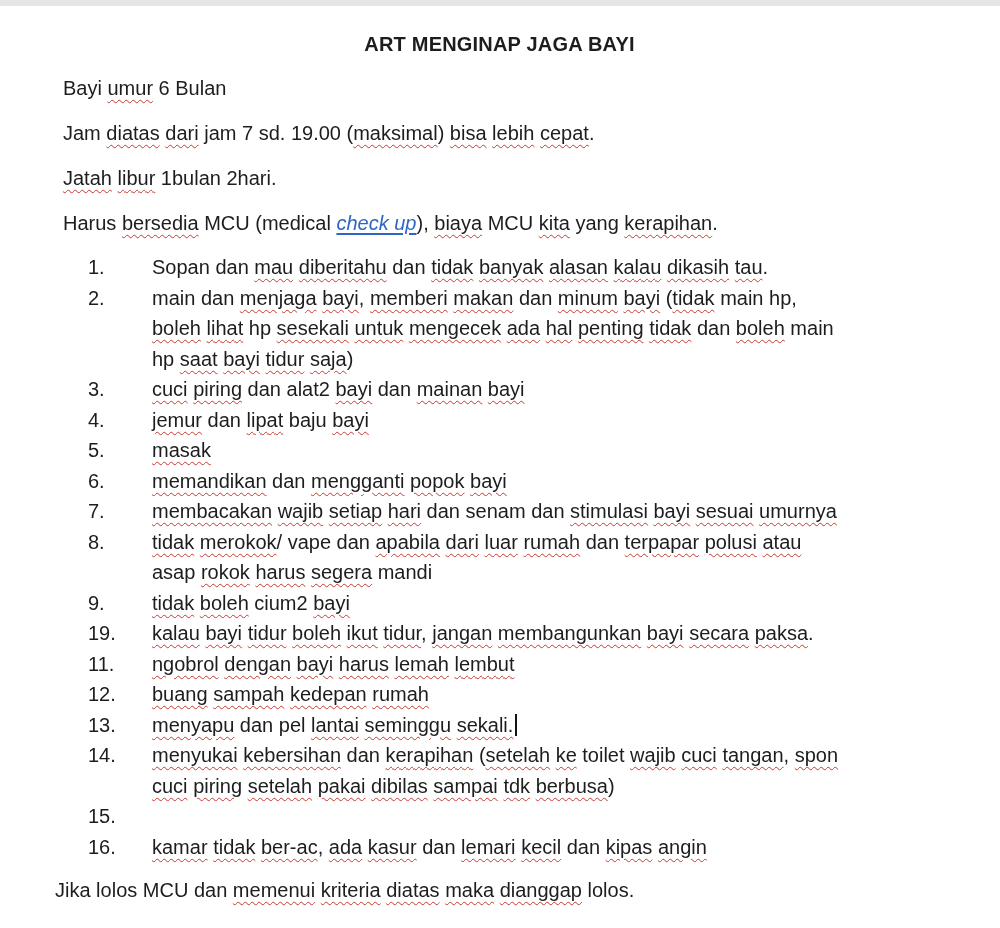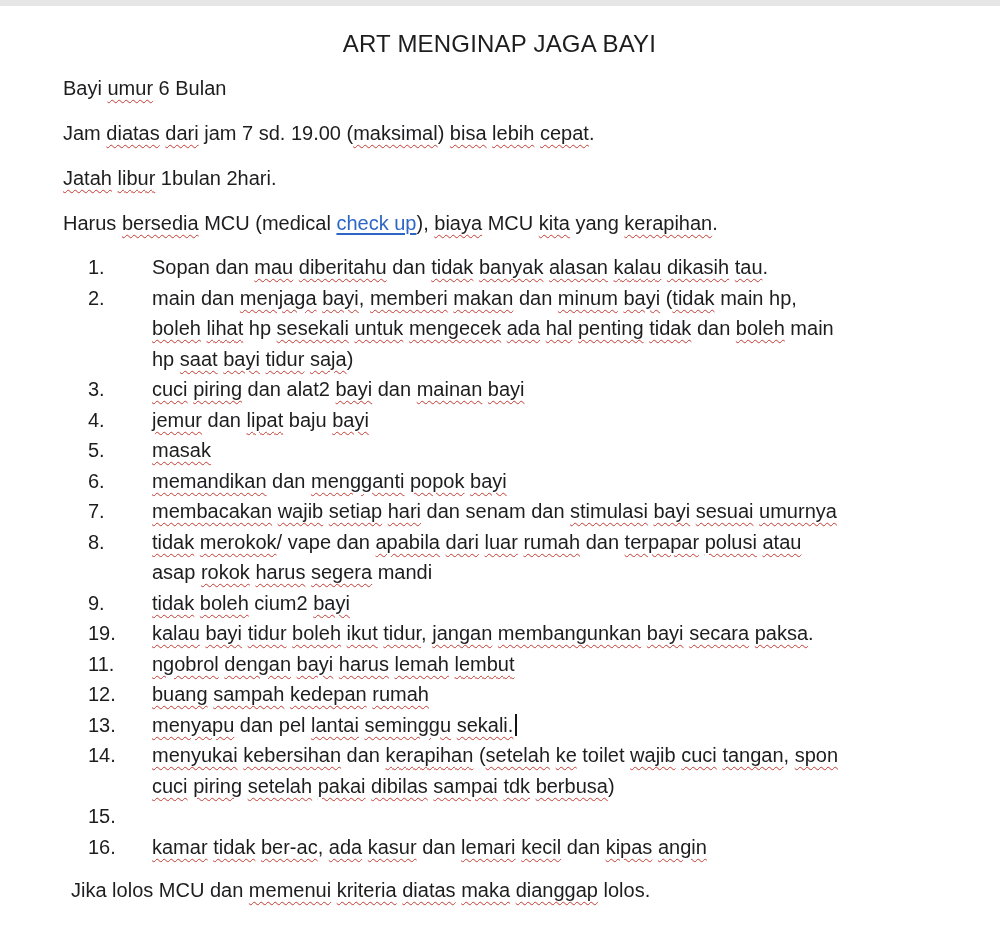--- a/index.html
+++ b/index.html
@@ -11,42 +11,43 @@
   html,body{margin:0;padding:0;background:#fff;}
   body{
     width:1000px;height:928px;overflow:hidden;
     font-family:"Liberation Sans","DejaVu Sans",sans-serif;
     color:var(--text);
     font-size:20px;
   }
   .top-strip{height:6px;background:var(--strip);}
   .page{padding:24px 56px 0 55px;box-sizing:border-box;}
   .title{
-    text-align:center;font-weight:400;font-size:24px;
+    text-align:center;font-weight:700;font-size:20px;
     letter-spacing:.2px;margin:0;line-height:28px;
   }
   .intro p{margin:15px 8px 0;line-height:30px;}
   .doc-list{margin-top:14px;}
   .li{display:flex;line-height:30.5px;}
   .num{flex:0 0 97px;padding-left:33px;box-sizing:border-box;}
   .li-text{flex:1 1 auto;}
-  .closing{margin:13px 16px 0;line-height:30px;}
+  .closing{margin:13px 0 0;line-height:30px;}
   .sp{
     text-decoration-line:underline;
     text-decoration-style:wavy;
     text-decoration-color:var(--squiggle);
     text-decoration-thickness:1px;
     text-underline-offset:4px;
   }
   .link{
     color:var(--link);
     text-decoration:underline;
     text-decoration-color:var(--link);
     text-underline-offset:3px;
     cursor:pointer;
+    font-style:italic;
   }
   .caret{
     display:inline-block;width:2px;height:22px;
     background:#141414;margin-left:2px;vertical-align:-4px;
   }
 </style>
 </head>
 <body>
 
 <div class="top-strip"></div>

